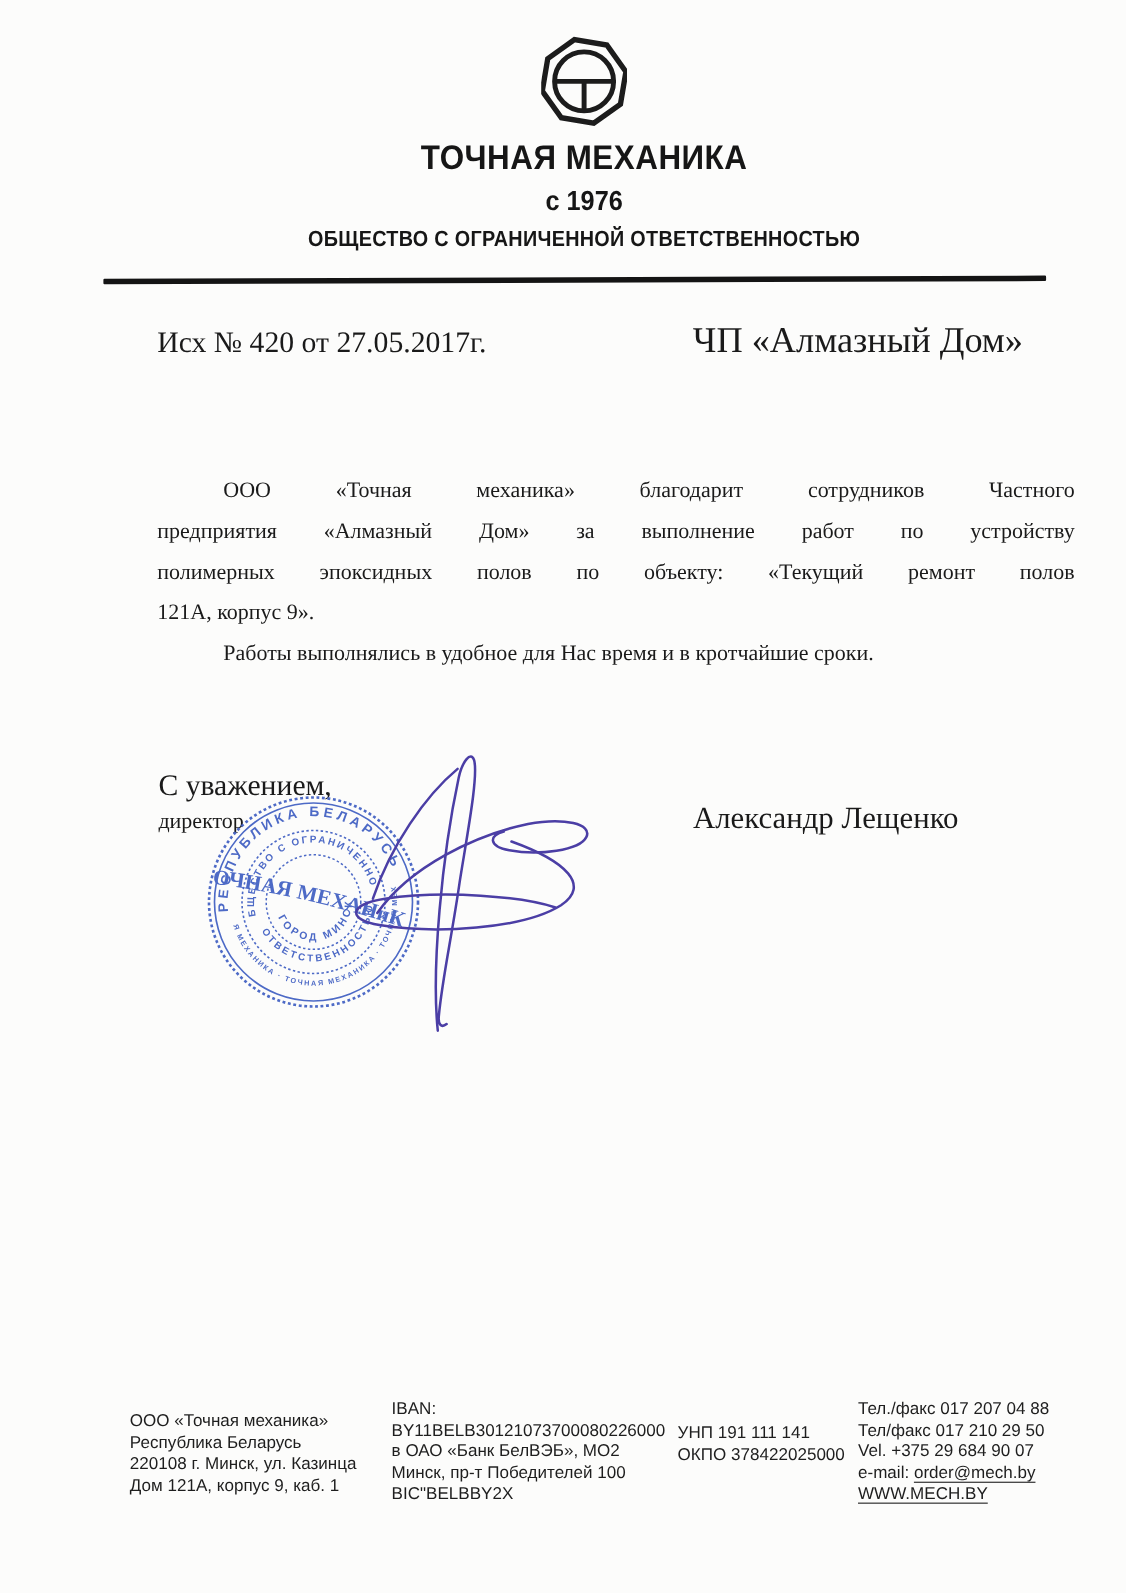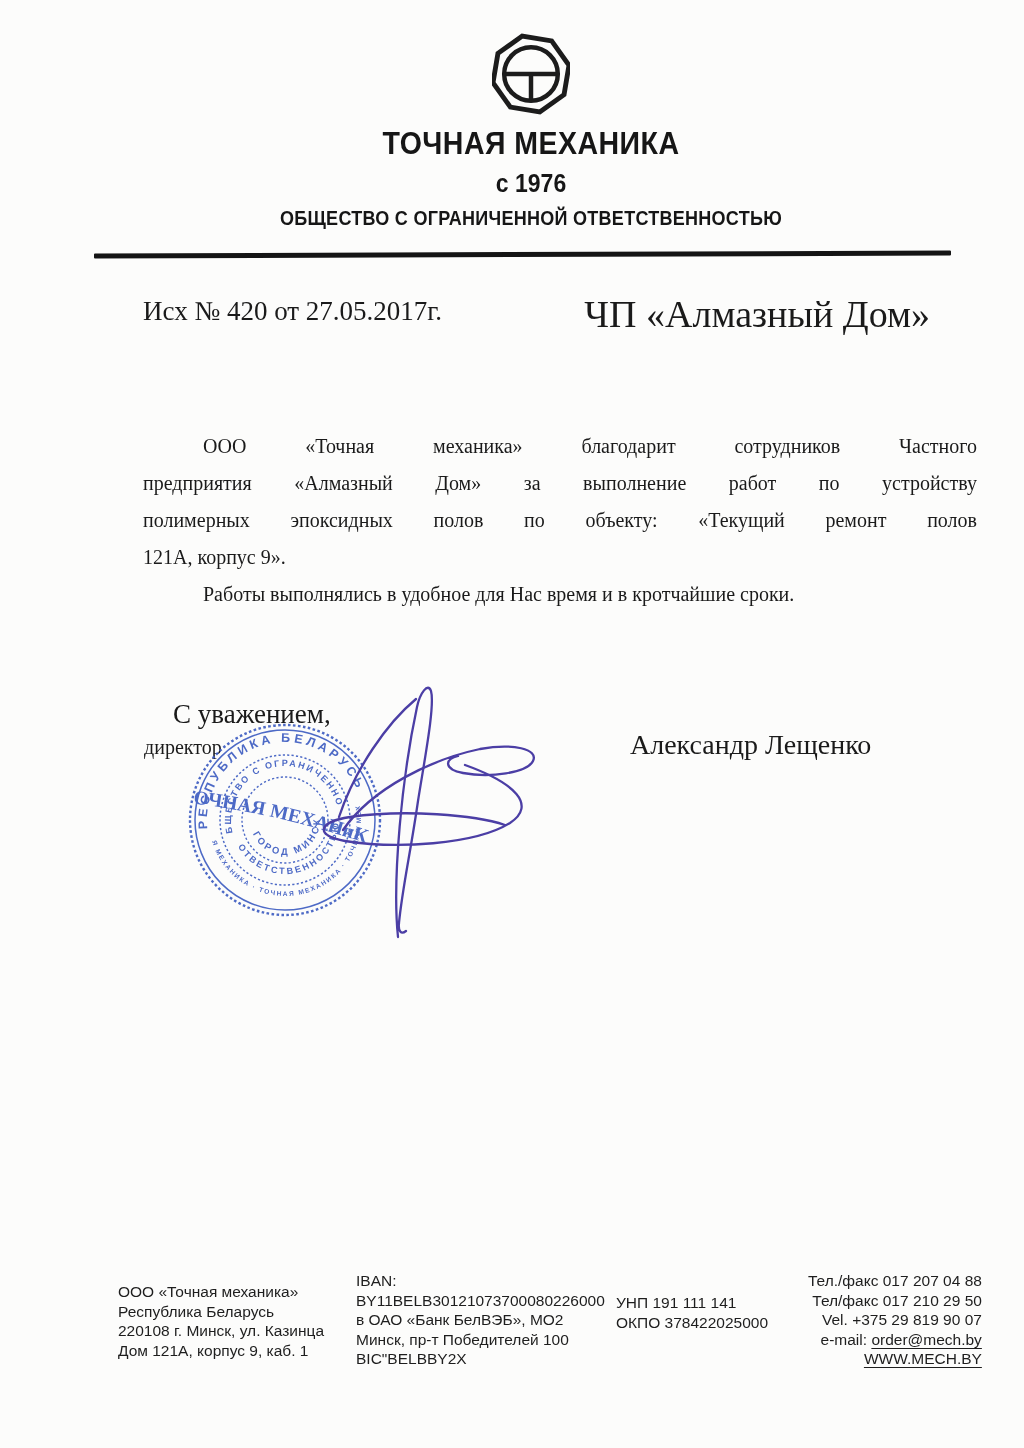--- a/index.html
+++ b/index.html
@@ -30,44 +30,44 @@
     font-family:"Liberation Sans", sans-serif;font-weight:700;
     font-size:20px;letter-spacing:.3px;color:#161616;transform:scaleX(.9);
   }
   .divider{
     left:94px;top:252px;width:857px;height:5px;background:#141414;
     transform:rotate(-.2deg);border-radius:1px;
   }
 
   
   .ref-out{left:143px;top:296px;font-size:27px;}
-  .ref-to{right:94px;top:292px;font-size:38px;}
+  .ref-to{right:94px;top:292px;font-size:33px;}
 
   
   .letter-body{left:143px;top:428px;width:834px;font-size:20px;line-height:37px;}
   .pline{text-align:justify;text-align-last:justify;height:37px;}
   .pline.first{text-indent:60px;}
   .pline.lastline{text-align:center;text-align-last:left;}
   .pline.p2{text-indent:60px;text-align:center;text-align-last:left;}
 
   
-  .closing{left:144px;top:699px;font-size:27px;margin-left:29px;}
+  .closing{left:144px;top:699px;font-size:27px;}
   .position{left:144px;top:736px;font-size:20px;}
   .signer-name{left:630px;top:729px;font-size:28px;}
 
   
   .stamp-svg{left:185px;top:720px;width:200px;height:200px;opacity:.92;}
   .sign-svg{left:315px;top:665px;width:250px;height:290px;}
 
   
   .footer-col{font-family:"Liberation Sans", sans-serif;font-size:15.5px;line-height:19.6px;color:#1e1e1e;}
   .f-col1{left:118px;top:1282px;}
   .f-col2{left:356px;top:1271px;}
   .f-col3{left:616px;top:1293px;}
-  .f-col4{left:808px;top:1271px;text-align:right;}
+  .f-col4{left:780px;top:1271px;}
   .u{text-decoration:underline;text-underline-offset:3px;text-decoration-thickness:1px;}
 </style>
 </head>
 <body>
 
 <svg class="abs logo" viewBox="0 0 80 88">
   <g fill="none" stroke="#1c1c1c">
     <polygon stroke-width="5" points="79,35 61.2,10.1 31,5 6.1,22.8 1,53 18.8,77.9 49,83 73.9,65.2"></polygon>
     <circle cx="40" cy="44" r="27.5" stroke-width="4.6"></circle>
     <line x1="13.5" y1="44" x2="66.5" y2="44" stroke-width="4.6"></line>
@@ -155,16 +155,16 @@
   <div>Минск, пр-т Победителей 100</div>
   <div>BIC"BELBBY2X</div>
 </div>
 <div class="abs footer-col f-col3">
   <div>УНП 191 111 141</div>
   <div>ОКПО 378422025000</div>
 </div>
 <div class="abs footer-col f-col4">
   <div>Тел./факс 017 207 04 88</div>
   <div>Тел/факс 017 210 29 50</div>
-  <div>Vel. +375 29 819 90 07</div>
+  <div>Vel. +375 29 684 90 07</div>
   <div><span>e-mail: </span><span class="u">order@mech.by</span></div>
   <div class="u">WWW.MECH.BY</div>
 </div>
 
 </body></html>

